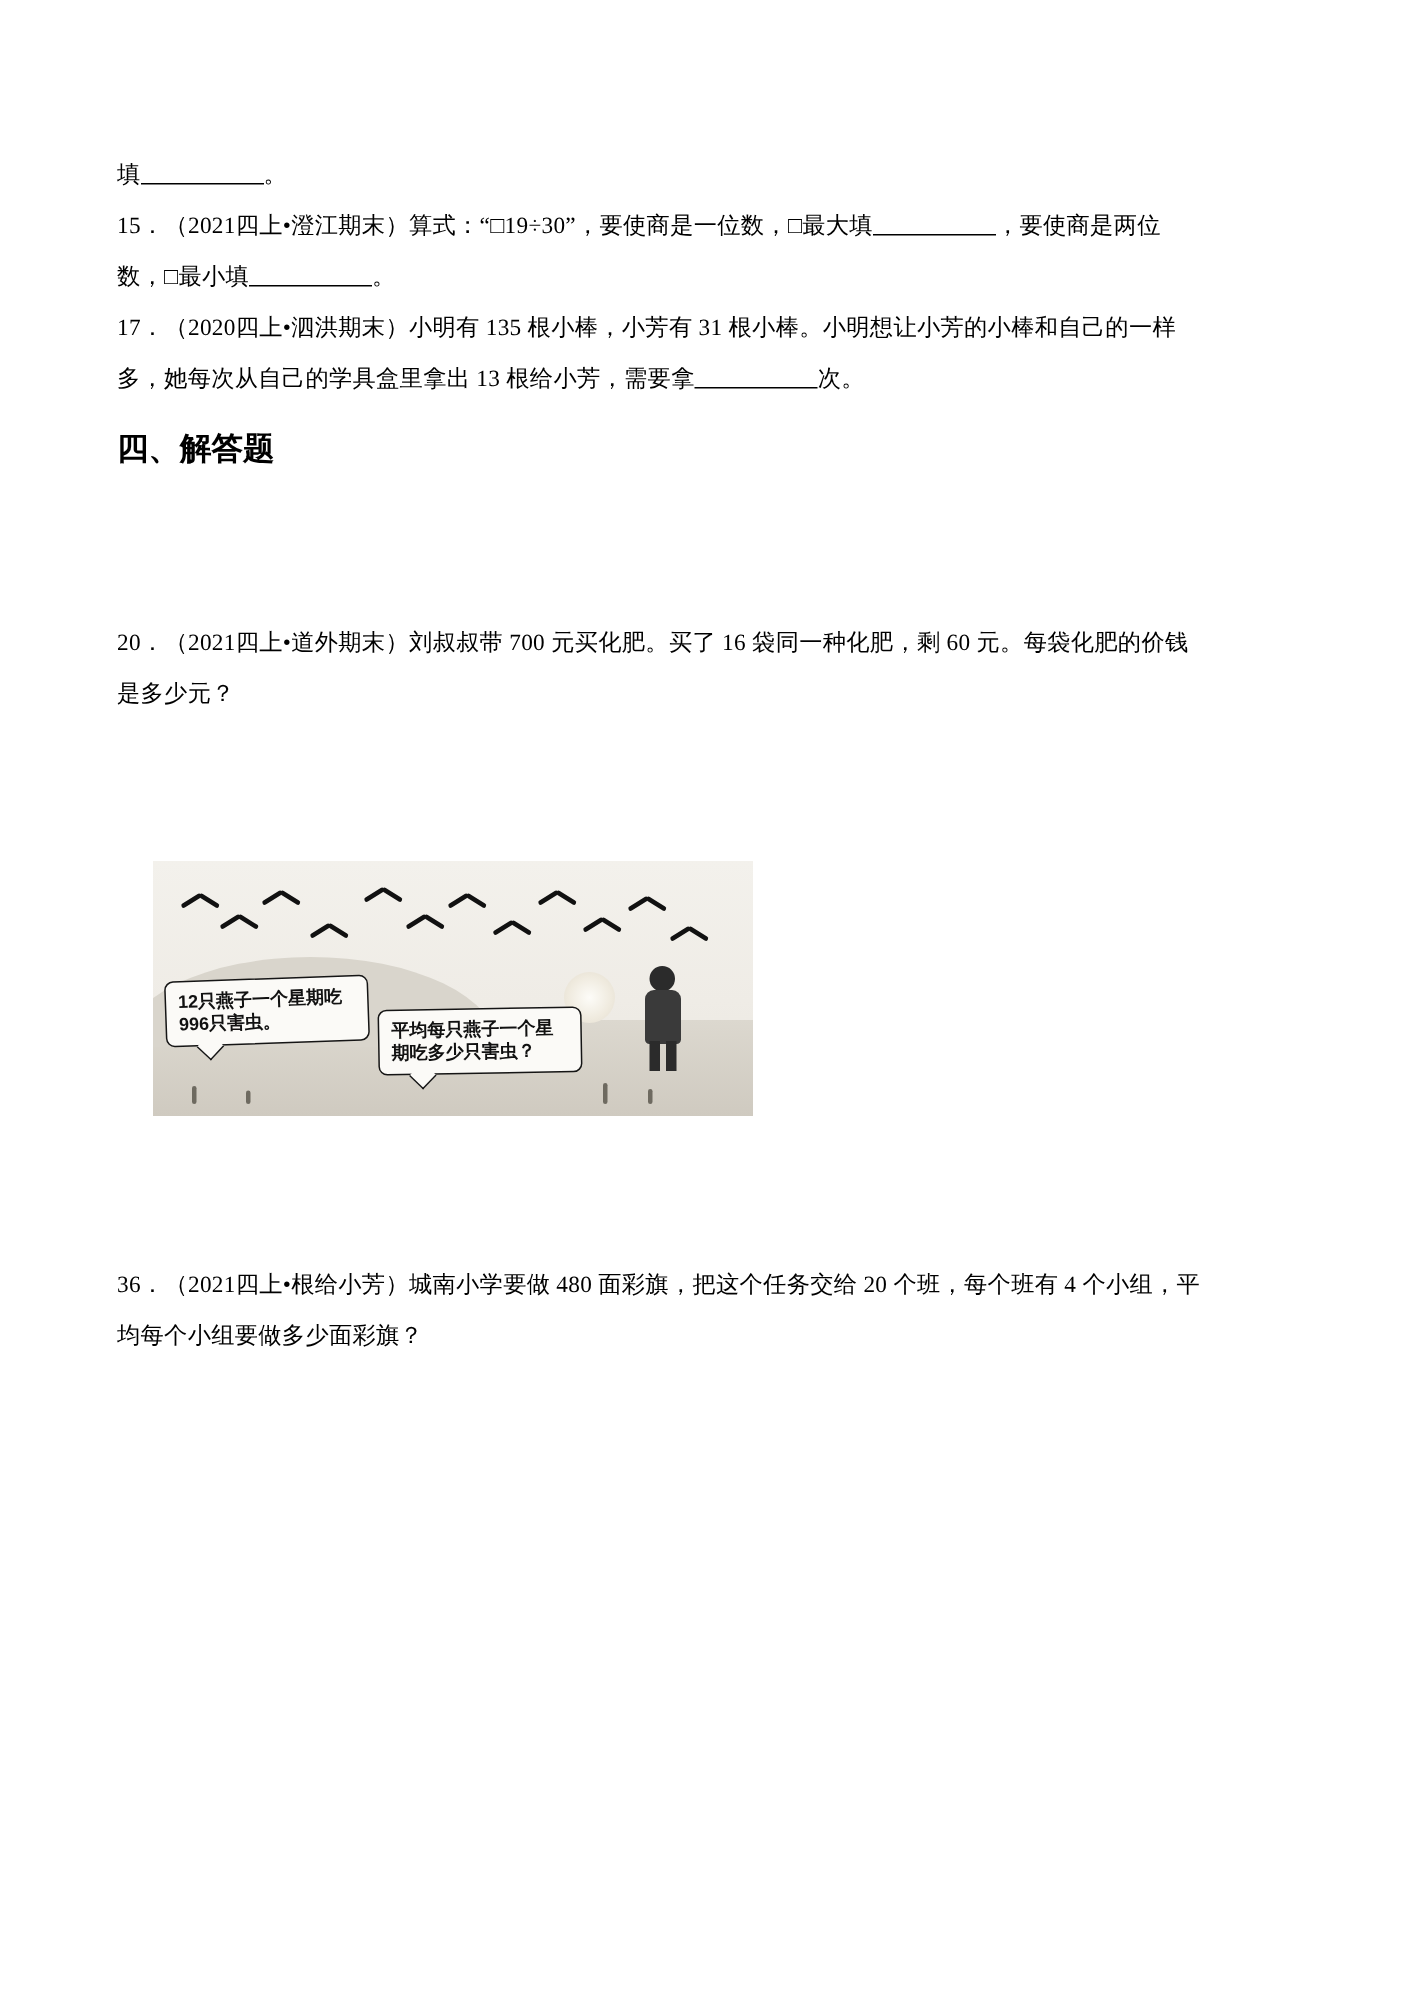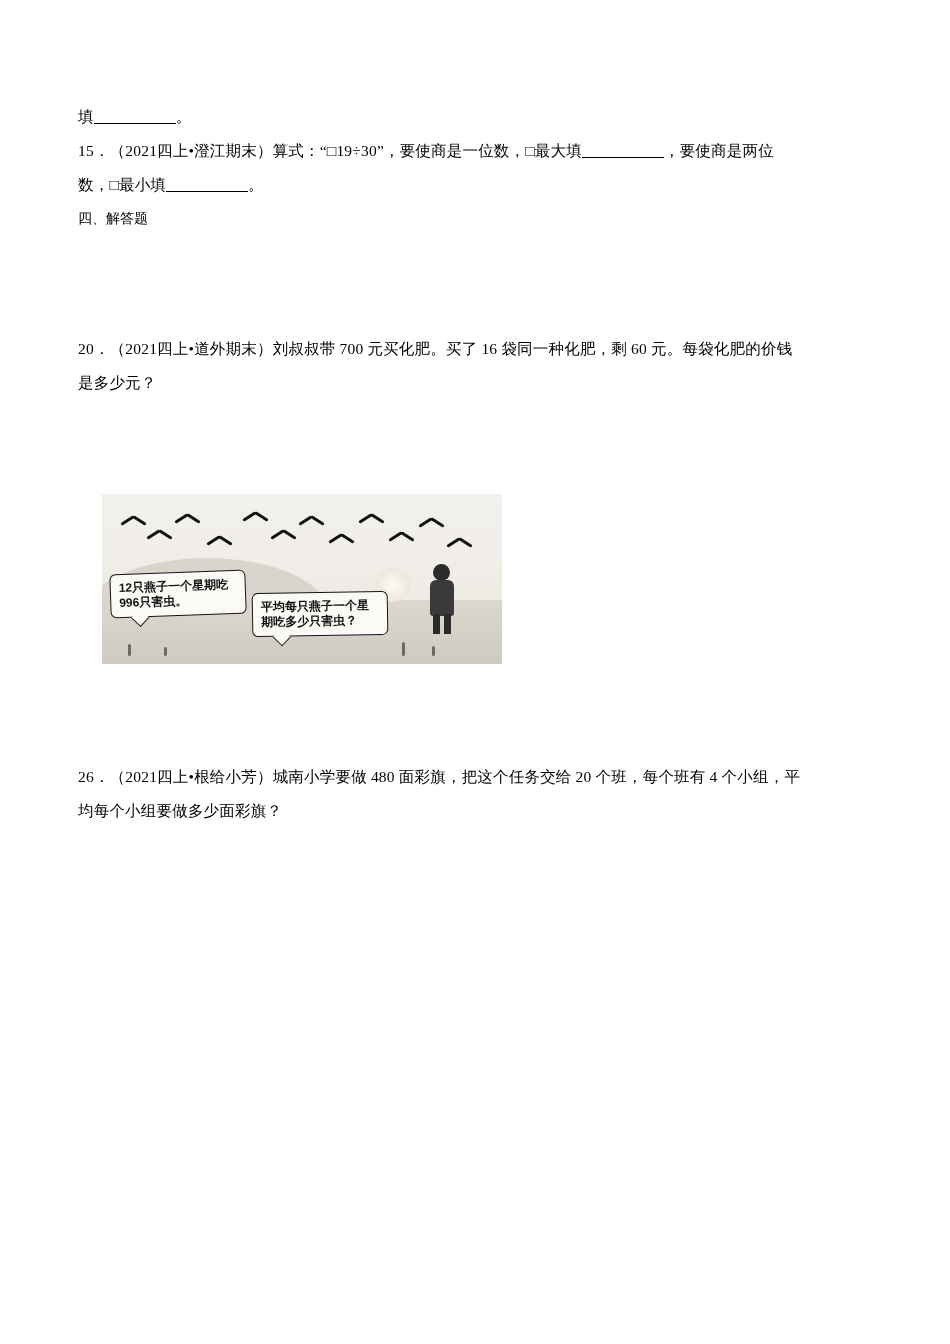--- a/index.html
+++ b/index.html
@@ -33,23 +33,24 @@
     margin: 0;
   }
   .blank {
     display: inline-block;
     border-bottom: 1px solid #000;
     width: 82px;
     vertical-align: -2px;
     height: 0.95em;
   }
   .section-title {
-    font-size: 14px;
+    font-size: 21px;
     line-height: 34px;
-    font-weight: normal;
+    font-weight: bold;
+    margin-top: 12px;
   }
   .spacer-lg { height: 96px; }
   .spacer-md { height: 86px; }
 
   
   .figure {
     margin: 8px 0 0 24px;
     width: 400px;
     height: 170px;
     position: relative;
@@ -174,20 +175,21 @@
 </head>
 <body>
 
 <div class="page">
 
   <div class="line q"><span>填</span><span class="blank"></span><span>。</span></div>
 
   <div class="line q"><span>15．</span><span>（2021四上•澄江期末）</span><span>算式：“□19÷30”，要使商是一位数，□最大填</span><span class="blank"></span><span>，要使商是两位</span><br><span>数，□最小填</span><span class="blank"></span><span>。</span></div>
 
 
+  <div class="line q"><span>17．</span><span>（2020四上•泗洪期末）</span><span>小明有 135 根小棒，小芳有 31 根小棒。小明想让小芳的小棒和自己的一样</span><br><span>多，她每次从自己的学具盒里拿出 13 根给小芳，需要拿</span><span class="blank"></span><span>次。</span></div>
 
 
   <div class="section-title">四、解答题</div>
 
 
   <div class="spacer-lg"></div>
 
   <div class="line q"><span>20．</span><span>（2021四上•道外期末）</span><span>刘叔叔带 700 元买化肥。买了 16 袋同一种化肥，剩 60 元。每袋化肥的价钱</span><br><span>是多少元？</span></div>
 
   <div class="spacer-md"></div>
@@ -228,15 +230,15 @@
     </div>
 
     <div class="grass" style="left:26px;"></div>
     <div class="grass" style="left:62px; height:9px;"></div>
     <div class="grass" style="left:300px; height:14px;"></div>
     <div class="grass" style="left:330px; height:10px;"></div>
   </div>
 
   <div class="spacer-lg"></div>
 
-  <div class="line q"><span>26．</span><span>（2021四上•根给小芳）</span><span>城南小学要做 480 面彩旗，把这个任务交给 20 个班，每个班有 4 个小组，平</span><br><span>均每个小组要做多少面彩旗？</span></div>
+  <div class="line q"><span>36．</span><span>（2021四上•根给小芳）</span><span>城南小学要做 480 面彩旗，把这个任务交给 20 个班，每个班有 4 个小组，平</span><br><span>均每个小组要做多少面彩旗？</span></div>
 
 </div>
 
 </body></html>

